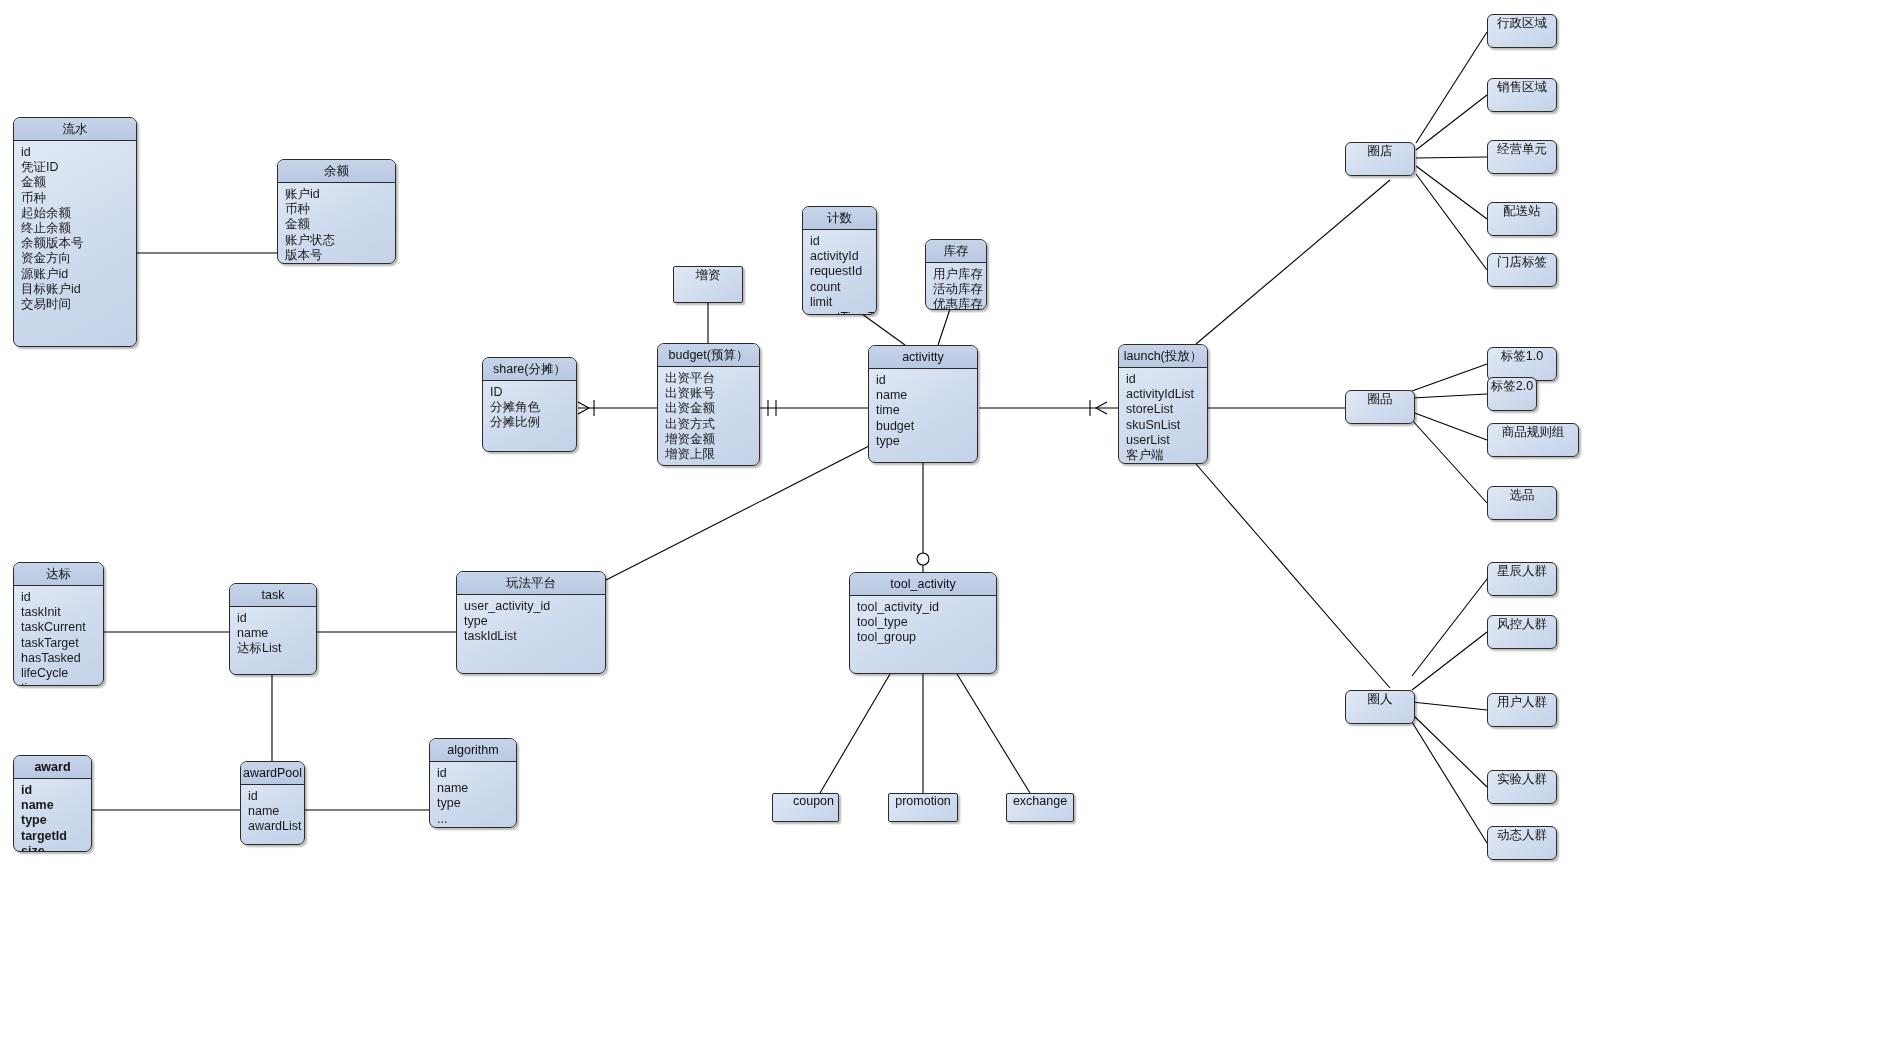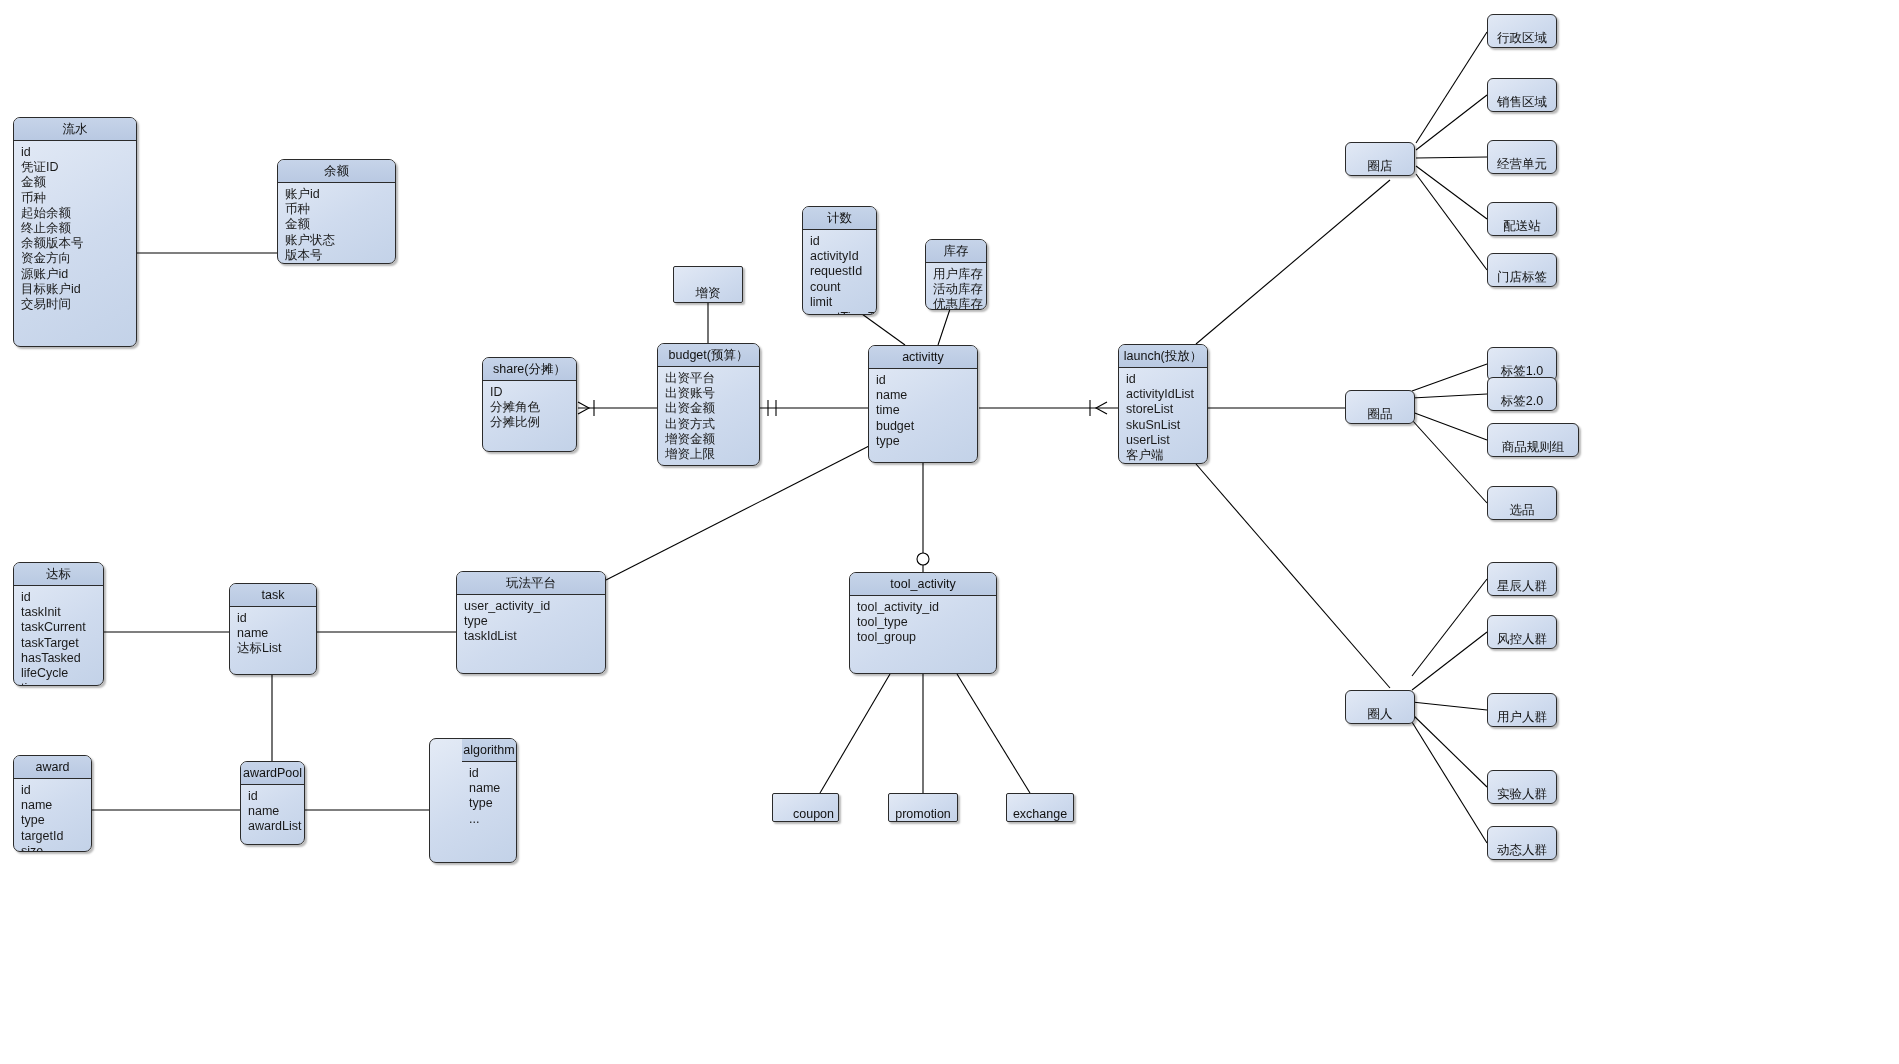--- a/index.html
+++ b/index.html
@@ -37,21 +37,21 @@
     color:#1a1a1a;
   }
   .entity .body div{white-space:nowrap;}
   .simple{
     position:absolute;
     box-sizing:border-box;
     border:1px solid #2b2b2b;
     border-radius:2px;
     background:linear-gradient(150deg,#e2e9f5 0%,#cfdbee 60%,#c4d2e8 100%);
     box-shadow:2px 2px 2px rgba(0,0,0,0.28);
-    display:flex;align-items:flex-end;justify-content:center;
+    display:flex;align-items:flex-start;justify-content:center;
     font-size:12.5px;color:#111;
     text-align:center;
   }
   .simple.rnd{border-radius:6px;}
   .line{stroke:#000;stroke-width:1.1;fill:none;}
   .mark{stroke:#000;stroke-width:1.1;fill:none;}
 </style>
 </head>
 <body>
 
@@ -243,41 +243,41 @@
 
   <div class="entity" style="left:456px;top:571px;width:150px;height:103px;">
     <div class="hdr">玩法平台</div>
     <div class="body">
       <div>user_activity_id</div>
       <div>type</div>
       <div>taskIdList</div>
     </div>
   </div>
 
-  <div class="entity" style="left:13px;top:755px;width:79px;height:97px;">
+  <div class="entity" style="left:13px;top:755px;width:79px;height:97px;font-weight:bold;">
     <div class="hdr">award</div>
     <div class="body">
       <div>id</div>
       <div>name</div>
       <div>type</div>
       <div>targetId</div>
       <div>size</div>
     </div>
   </div>
 
   <div class="entity" style="left:240px;top:761px;width:65px;height:84px;">
     <div class="hdr">awardPool</div>
     <div class="body">
       <div>id</div>
       <div>name</div>
       <div>awardList</div>
     </div>
   </div>
 
-  <div class="entity" style="left:429px;top:738px;width:88px;height:125px;padding-left:32px;">
+  <div class="entity" style="left:429px;top:738px;width:88px;height:90px;">
     <div class="hdr">algorithm</div>
     <div class="body">
       <div>id</div>
       <div>name</div>
       <div>type</div>
       <div>...</div>
     </div>
   </div>
 
   <div class="entity" style="left:849px;top:572px;width:148px;height:102px;">
@@ -321,21 +321,21 @@
   <div class="simple rnd" style="left:1487px;top:202px;width:70px;height:34px;">
     <span>配送站</span>
   </div>
   <div class="simple rnd" style="left:1487px;top:253px;width:70px;height:34px;">
     <span>门店标签</span>
   </div>
 
   <div class="simple rnd" style="left:1487px;top:347px;width:70px;height:34px;">
     <span>标签1.0</span>
   </div>
-  <div class="simple rnd" style="left:1487px;top:377px;width:70px;height:34px;">
+  <div class="simple rnd" style="left:1487px;top:377px;width:50px;height:34px;">
     <span>标签2.0</span>
   </div>
   <div class="simple rnd" style="left:1487px;top:423px;width:92px;height:34px;">
     <span>商品规则组</span>
   </div>
   <div class="simple rnd" style="left:1487px;top:486px;width:70px;height:34px;">
     <span>选品</span>
   </div>
 
   <div class="simple rnd" style="left:1487px;top:562px;width:70px;height:34px;">

